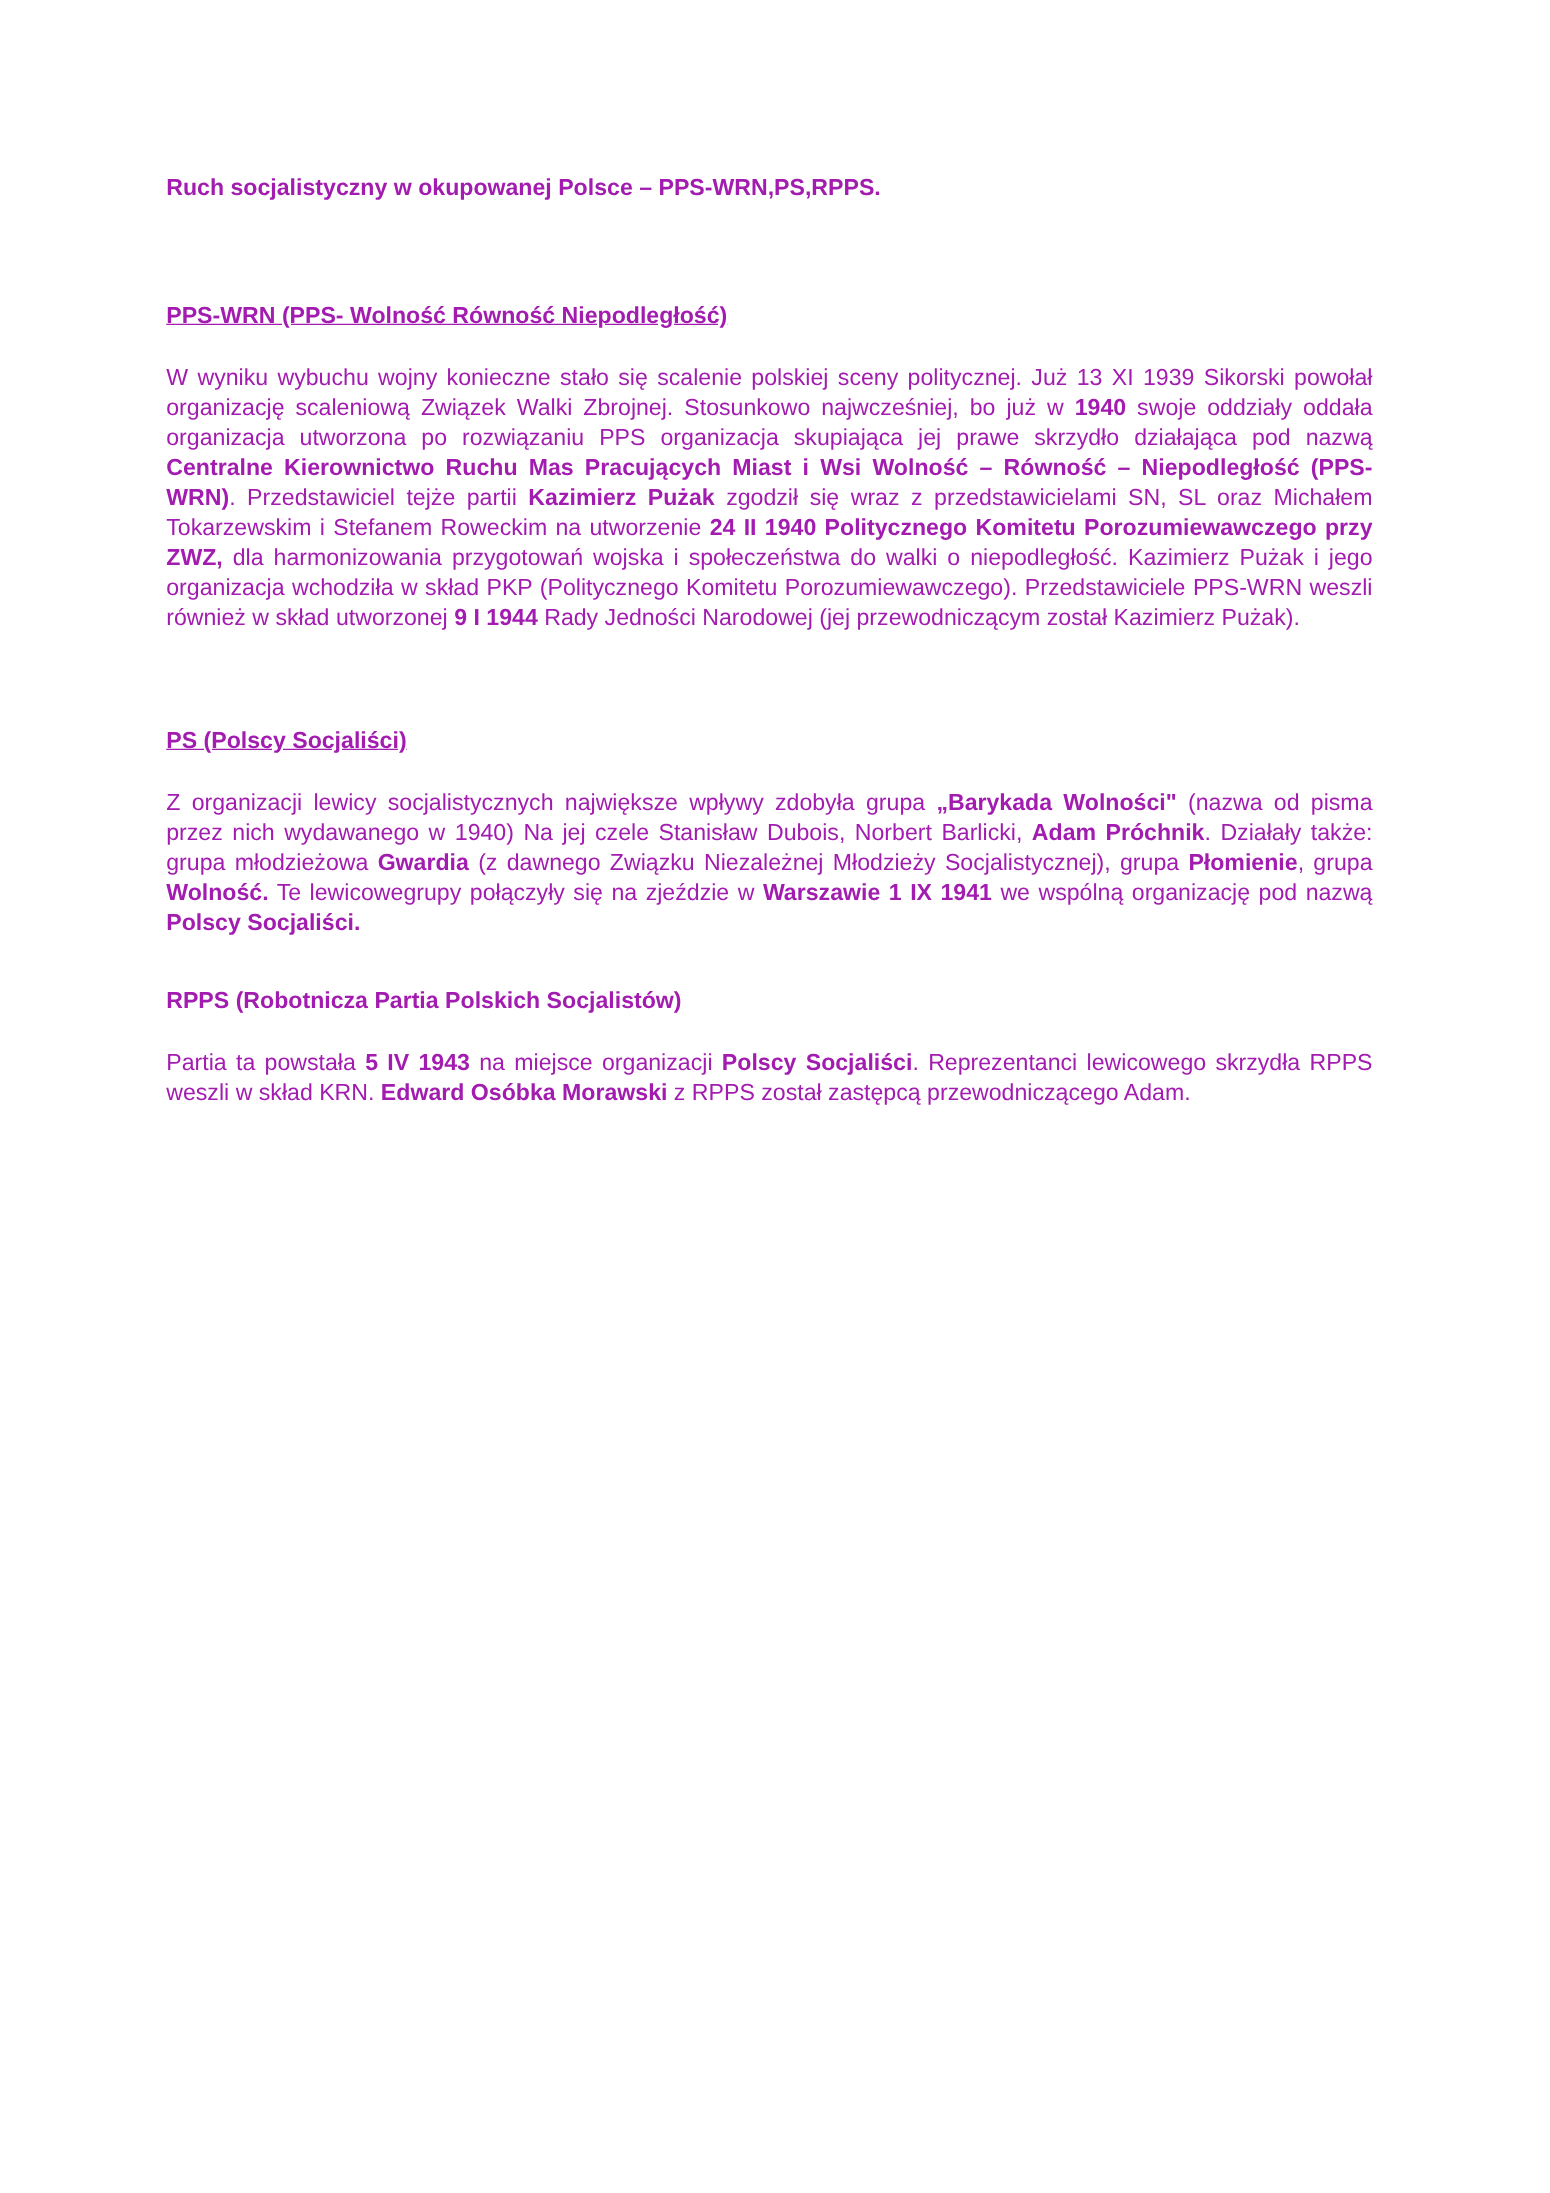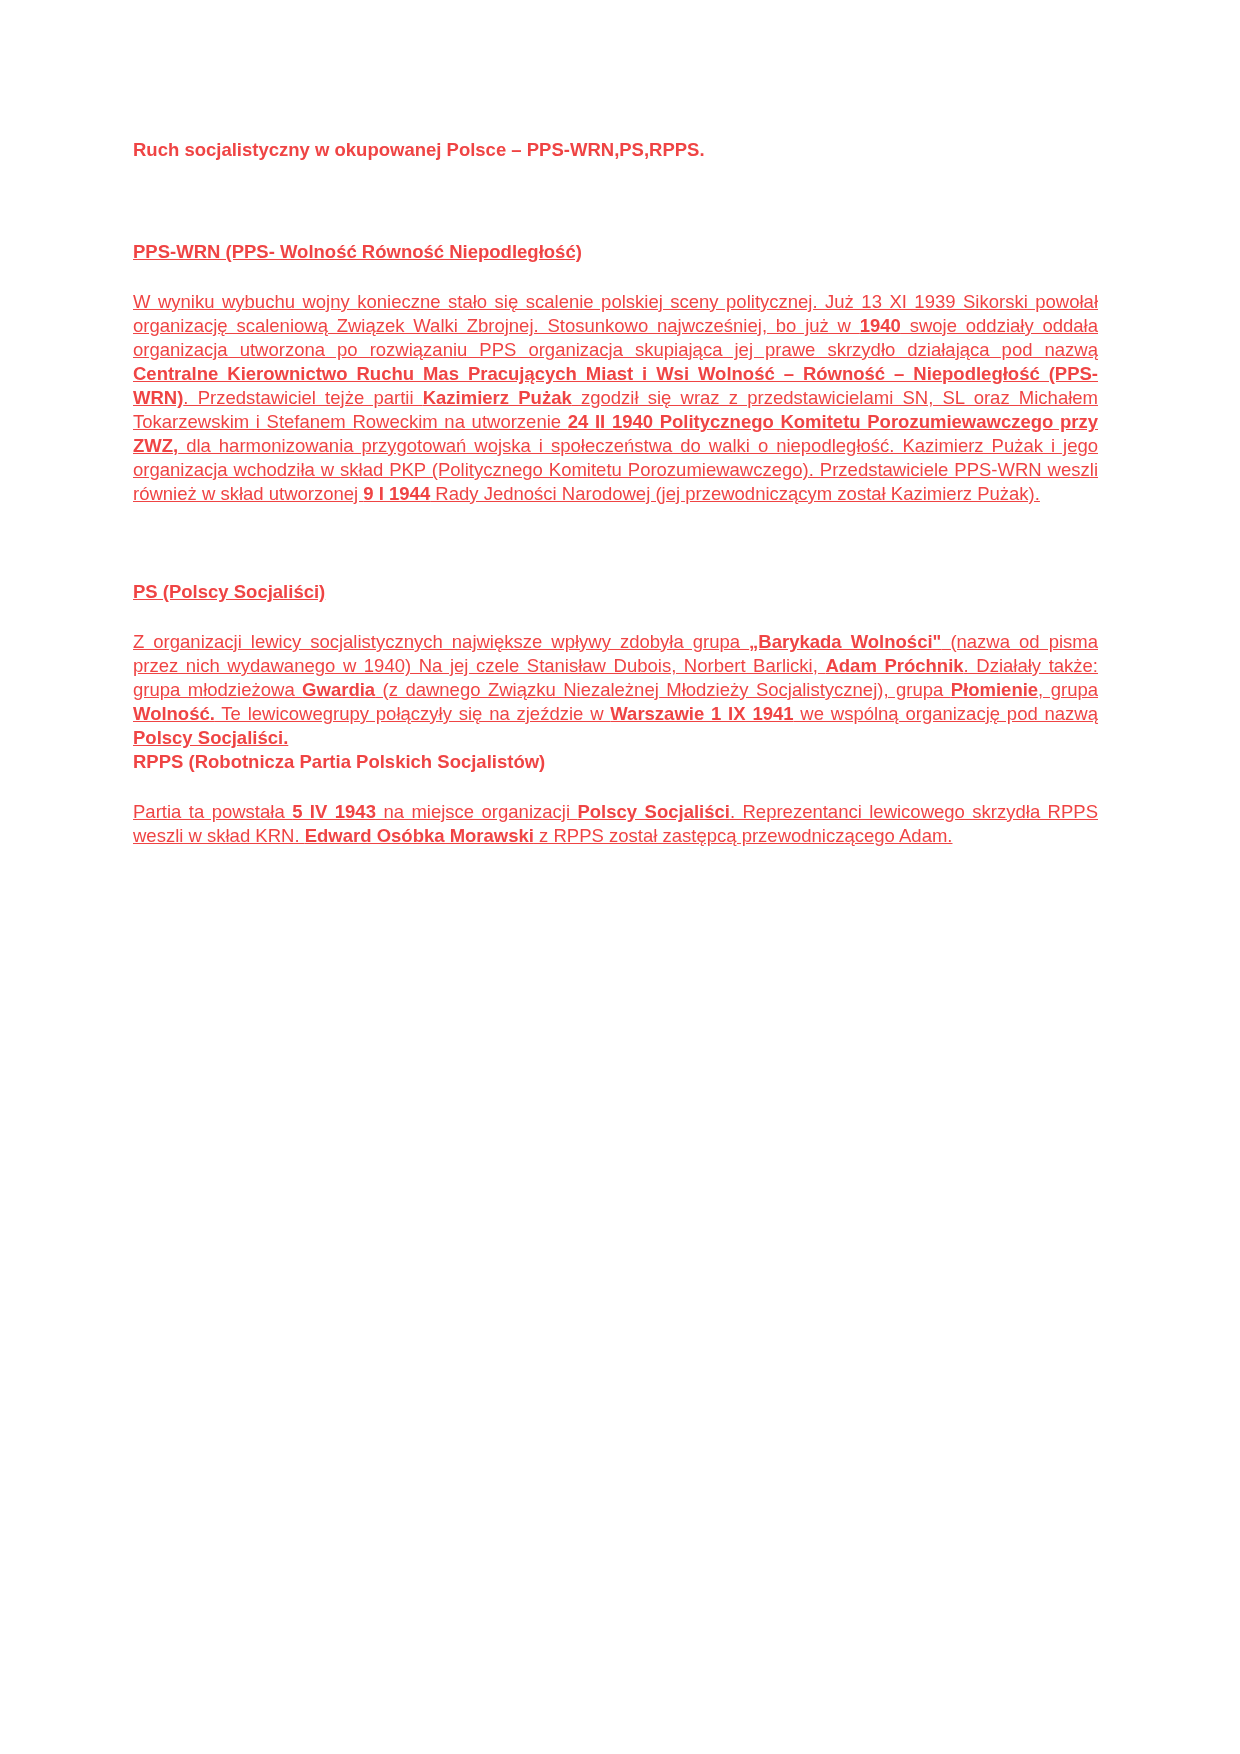--- a/index.html
+++ b/index.html
@@ -9,21 +9,21 @@
   }
   .page {
     position: relative;
     width: 1240px;
     height: 1754px;
     background: #ffffff;
     overflow: hidden;
     font-family: "Liberation Sans", "DejaVu Sans", sans-serif;
     font-size: 18.5px;
     line-height: 24px;
-    color: #ef4444;
+    color: #a21caf;
   }
   .content {
     position: absolute;
     left: 133px;
     top: 0;
     width: 965px;
   }
   .doc-title {
     margin-top: 138px;
     font-weight: bold;
@@ -33,25 +33,24 @@
     line-height: 24px;
     font-weight: bold;
     margin: 0 0 26px 0;
   }
   .section h2.underlined {
     text-decoration: underline;
   }
   .section p {
     margin: 0;
     text-align: justify;
-    text-decoration: underline;
   }
   .section--pps-wrn { margin-top: 78px; }
   .section--ps      { margin-top: 74px; }
-  .section--rpps    { }
+  .section--rpps    { margin-top: 38px; }
   b { font-weight: bold; }
 </style>
 </head>
 <body>
 
 <div class="page">
   <div class="content">
     <div class="doc-title"><b>Ruch socjalistyczny w okupowanej Polsce – PPS-WRN,PS,RPPS.</b></div>
     <div id="sections">
         <section class="section section--pps-wrn">

